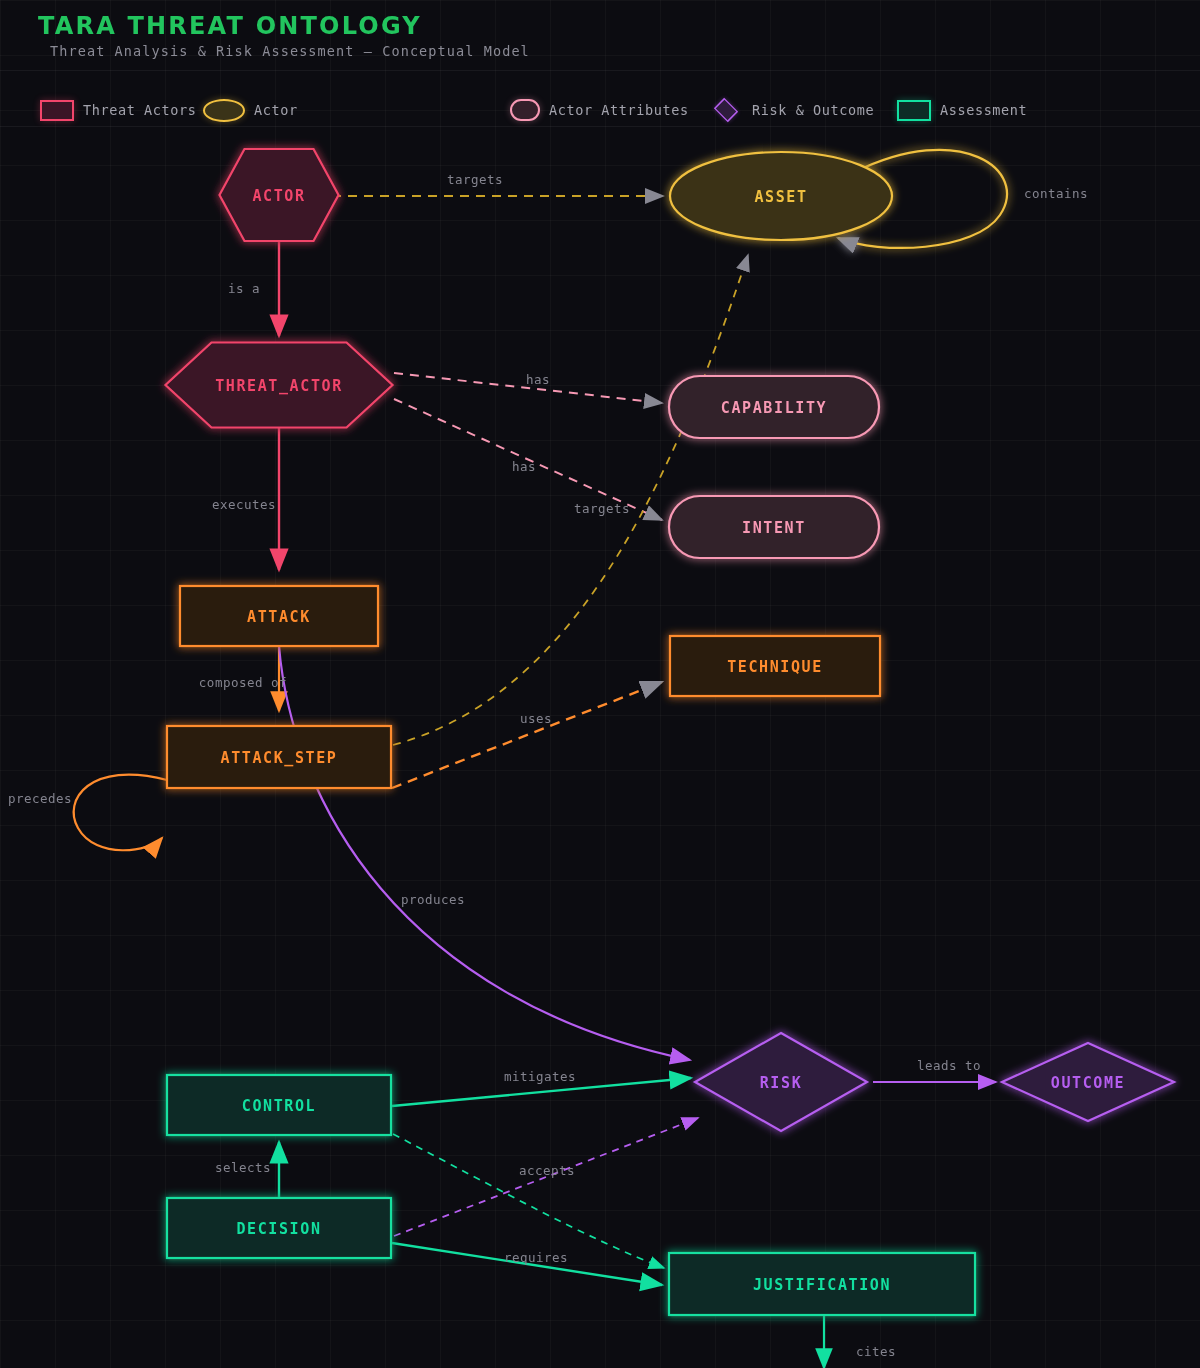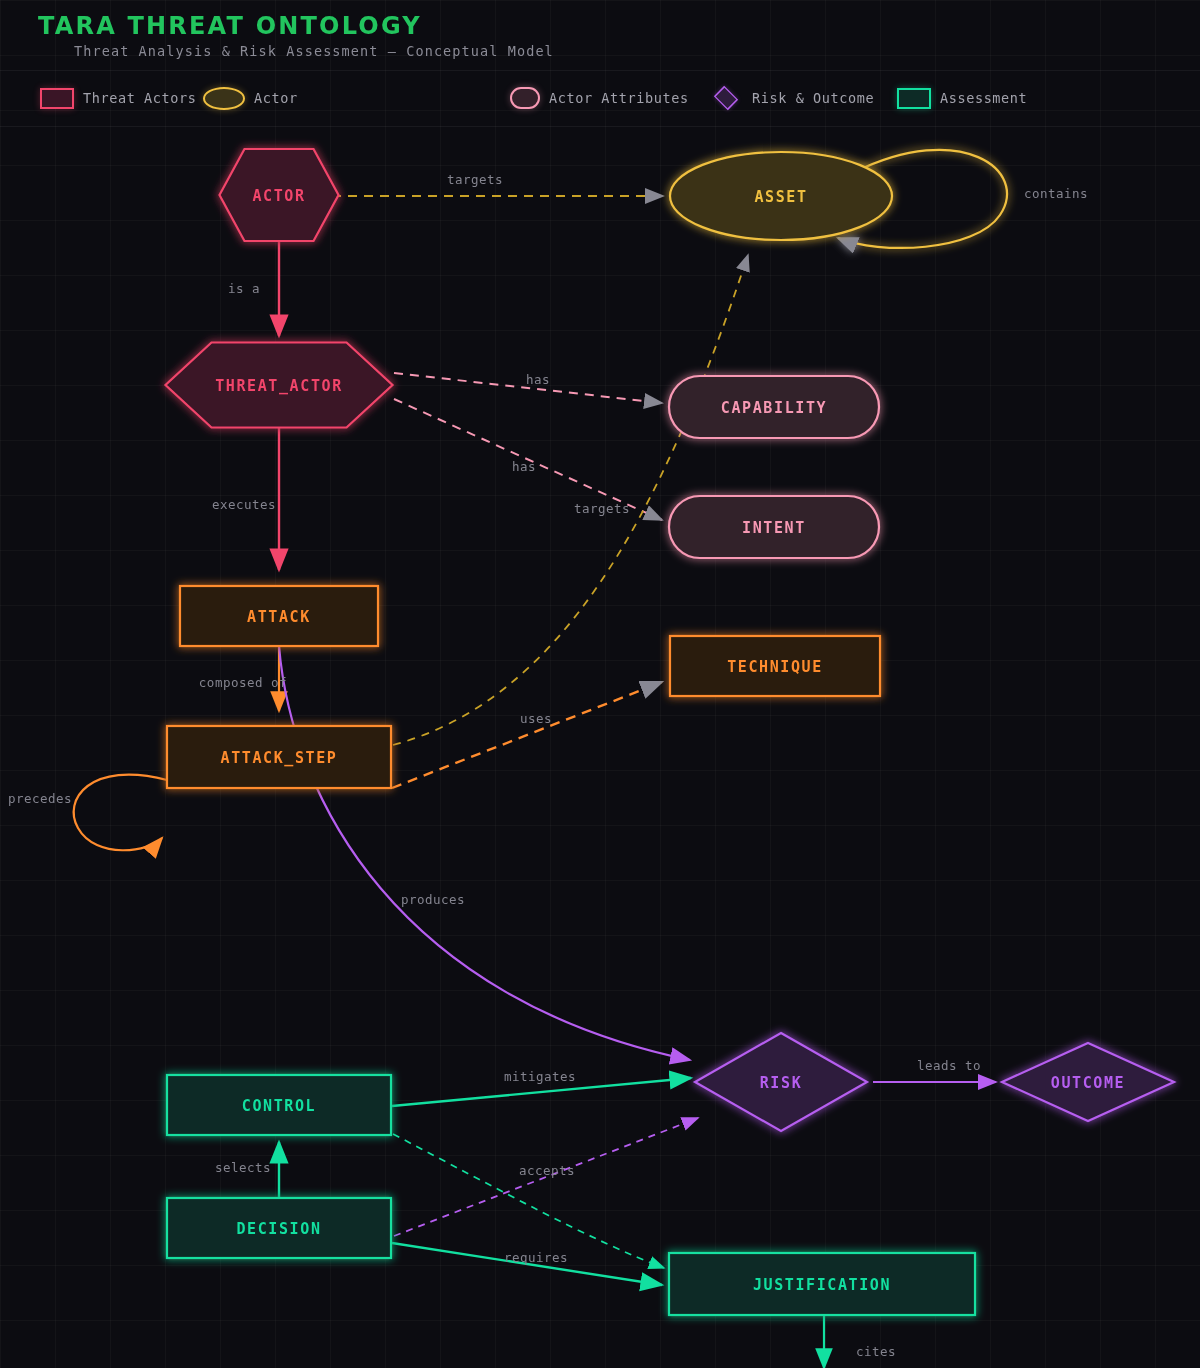--- a/index.html
+++ b/index.html
@@ -13,25 +13,25 @@
     background-size:55px 55px;
   }
   #header{position:absolute;left:0;top:0;width:1200px;height:70px;}
   #title{
     position:absolute;left:38px;top:12px;
     font-family:"DejaVu Sans", sans-serif;
     font-weight:bold;font-size:24px;letter-spacing:2.2px;color:#22c55e;
   }
   #subtitle{
     position:absolute;left:50px;top:43px;
-    font-size:13.5px;letter-spacing:1.1px;color:#8b8b96;margin-left:24px;
+    font-size:13.5px;letter-spacing:1.1px;color:#8b8b96;
   }
   .hr{position:absolute;left:0;width:1200px;height:1px;background:rgba(255,255,255,.055);}
   #legend{position:absolute;left:0;top:70px;width:1200px;height:56px;}
-  .lg-item{position:absolute;top:0;height:56px;display:flex;align-items:center;gap:9px;}
+  .lg-item{position:absolute;top:12px;height:56px;display:flex;align-items:center;gap:9px;}
   .lg-label{font-size:13.5px;color:#a3a3ad;letter-spacing:.6px;white-space:nowrap;}
   .sw{width:34px;height:21px;box-sizing:border-box;}
   .sw-rect{border:2px solid;}
   .sw-ell{border:2px solid;border-radius:50%;width:42px;height:23px;}
   .sw-round{border:2px solid;border-radius:11px;width:30px;height:22px;}
   .sw-dia{width:26px;height:26px;border:2px solid;transform:rotate(45deg) scale(.76,.56);}
 
   svg#canvas{position:absolute;left:0;top:0;width:1200px;height:1368px;}
   .nlabel{
     font-family:"DejaVu Sans Mono", monospace;

